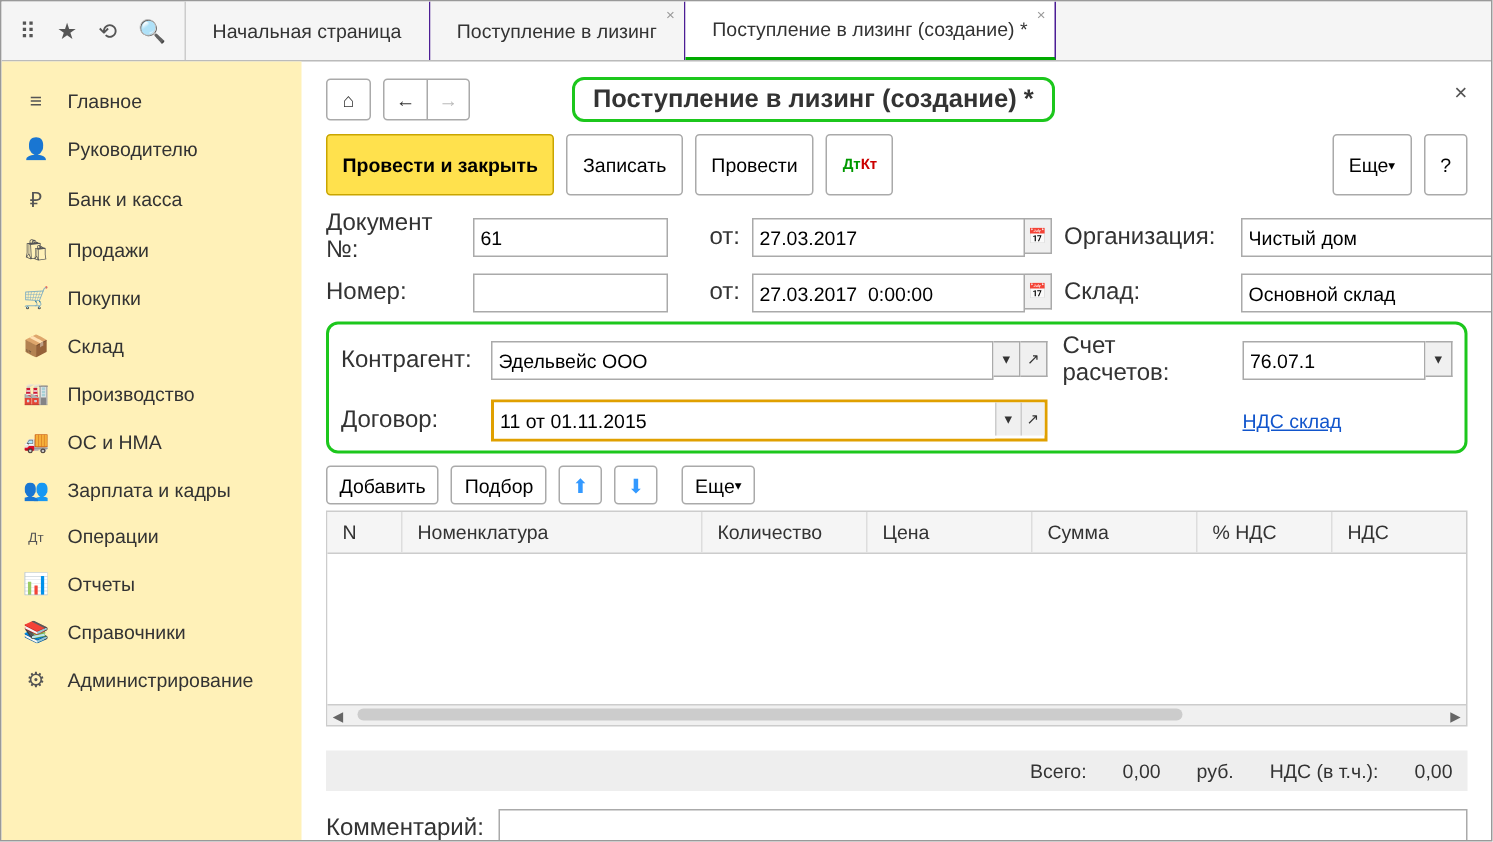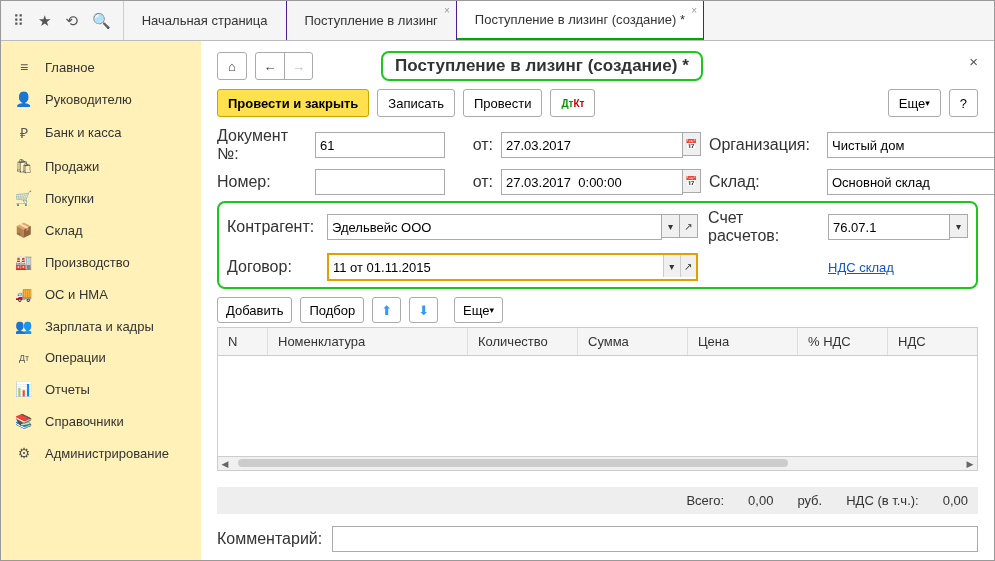--- a/index.html
+++ b/index.html
@@ -10,21 +10,21 @@
 .tab { display: flex; align-items: center; padding: 0 18px; border-right: 1px solid #4c1d95; cursor: pointer; position: relative; background: #f5f5f5; }
 .tab.active { background: #fff; border-bottom: 2px solid #0a0; }
 .tab-close { position: absolute; right: 6px; top: 4px; font-size: 10px; color: #999; }
 .main { display: flex; height: calc(100% - 40px); }
 .sidebar { width: 200px; background: #fff1b8; padding: 10px 0; overflow-y: auto; }
 .sidebar-item { display: flex; align-items: center; gap: 12px; padding: 8px 14px; cursor: pointer; color: #333; }
 .sidebar-item .icn { width: 18px; text-align: center; color: #555; font-size: 14px; }
 .content { flex: 1; padding: 10px 16px; overflow: auto; position: relative; }
 .title-row { display: flex; align-items: center; gap: 8px; margin-bottom: 8px; }
 .title-box { border: 2px solid #1cc71c; border-radius: 8px; padding: 3px 12px; font-size: 17px; font-weight: bold; margin-left: 60px; }
-.btn { display: inline-flex; align-items: center; justify-content: center; height: 28px; padding: 0 10px; border: 1px solid #aaa; border-radius: 3px; background: #fff; cursor: pointer; font-size: 13px; }
+.btn { display: inline-flex; align-items: center; justify-content: center; height: 41px; padding: 0 10px; border: 1px solid #aaa; border-radius: 3px; background: #fff; cursor: pointer; font-size: 13px; }
 .btn.small { height: 26px; padding: 0 8px; }
 .btn.yellow { background: #ffe14d; border-color: #c9a500; font-weight: bold; }
 .btn-row { display: flex; align-items: center; gap: 8px; margin-bottom: 10px; }
 .btn-row .spacer { flex: 1; }
 .form-grid { display: grid; grid-template-columns: 90px 130px 40px 200px 110px 250px; gap: 6px 8px; align-items: center; margin-bottom: 6px; }
 .label { font-size: 16px; color: #333; }
 .inp { width: 100%; height: 24px; border: 1px solid #aaa; padding: 12px 4px; font-size: 13px; }
 .inp-btn { width: 18px; height: 24px; border: 1px solid #aaa; border-left: none; background: #f0f0f0; cursor: pointer; display: flex; align-items: center; justify-content: center; font-size: 10px; }
 .inp-combo { display: flex; }
 .inp-combo .inp { flex: 1; }
@@ -219,22 +219,22 @@
           <span>Еще</span> 
           <span style="font-size:9px">▾</span>
         </button>
     </div>
 
     <div class="table">
       <div class="table-head">
         <div class="th" style="width:50px">N</div>
         <div class="th" style="width:200px">Номенклатура</div>
         <div class="th" style="width:110px">Количество</div>
+        <div class="th" style="width:110px">Цена</div>
         <div class="th" style="width:110px">Сумма</div>
-        <div class="th" style="width:110px">Цена</div>
         <div class="th" style="width:90px">% НДС</div>
         <div class="th" style="flex:1;border-right:none">НДС</div>
       </div>
       <div class="table-body"></div>
       <div class="scrollbar-h">
         <span class="arr" style="left:0">◀</span>
         <div class="thumb"></div>
         <span class="arr" style="right:0">▶</span>
       </div>
     </div>

